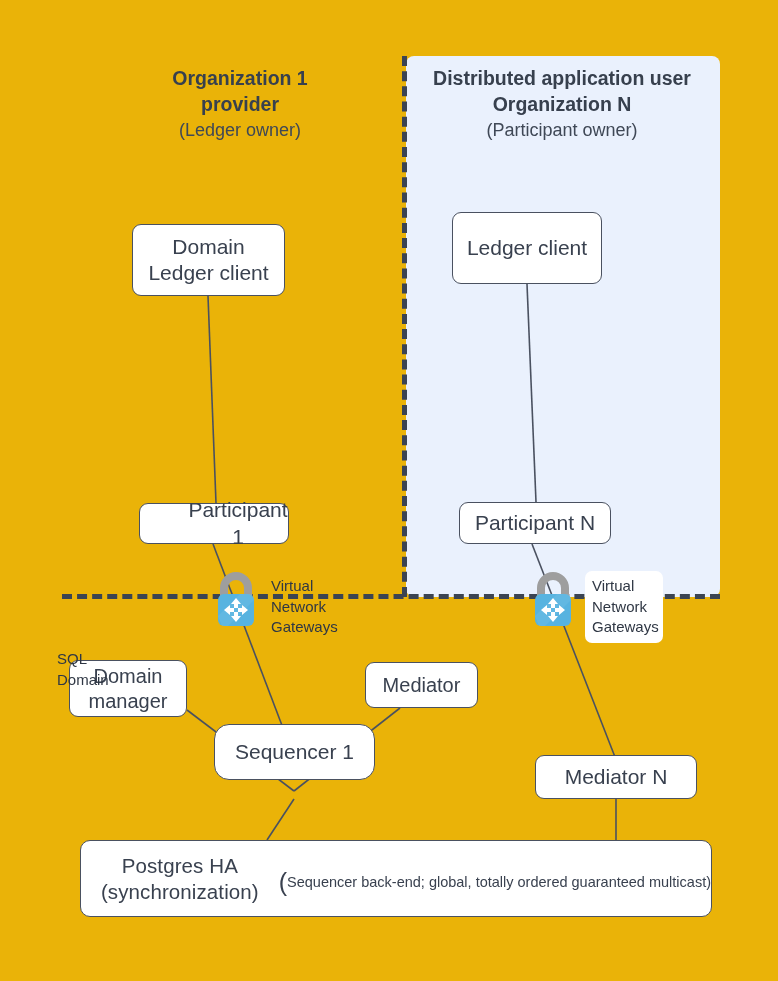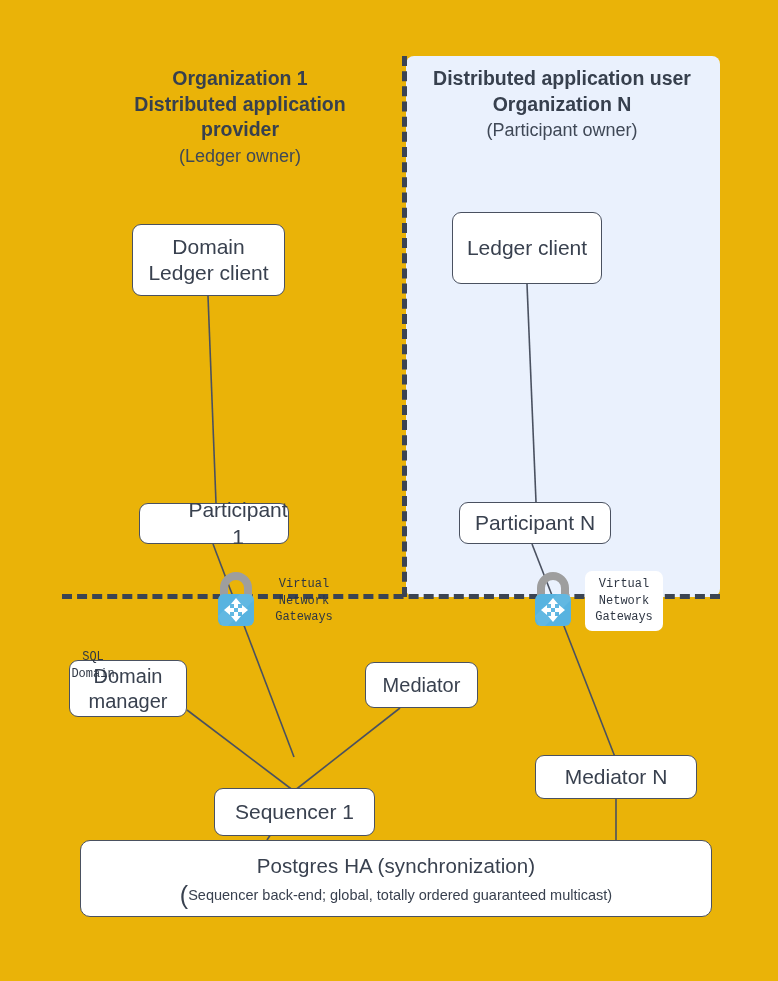--- a/index.html
+++ b/index.html
@@ -61,21 +61,21 @@
     display: flex;
     align-items: center;
     justify-content: center;
     text-align: center;
     color: #39414f;
     line-height: 1.25;
   }
   .node.n-big  { font-size: 21px; }
   .node.n-med  { font-size: 20px; }
   .node.db {
-    flex-direction: column;
+    flex-direction: row;
     border-radius: 10px;
   }
   .db .db-t1 {
     font-size: 20.5px;
     letter-spacing: .1px;
   }
   .db .db-t2 {
     font-size: 14.5px;
     margin-top: 7px;
     white-space: nowrap;
@@ -91,25 +91,24 @@
     position: absolute;
     border-left: 5px dashed #3b4452;
   }
   .dash-h {
     position: absolute;
     border-top: 5px dashed #3b4452;
   }
   
   .mini-label {
     position: absolute;
-    text-align: center;
-    font-size: 12px;
+    text-align: left;
+    font-size: 15px;
     line-height: 1.38;
     color: #2f3744;
-    font-family: Liberation Mono, monospace;
   }
   .mini-label.boxed {
     background: #ffffff;
     border-radius: 7px;
     padding: 5px 7px;
   }
   
   .vpn-gw {
     position: absolute;
     width: 52px;
@@ -139,21 +138,20 @@
       <path d="M 400 708 L 294 791"></path>
 
       <path d="M 294 799 L 267 840"></path>
 
       <path d="M 616 799 L 616 840"></path>
     </g>
   </svg>
 
   <div class="heading" style="left:90px; top:66px; width:300px;">
     <span class="bold">Organization 1</span>
-    <span class="bold">Distributed application</span>
     <span class="bold">provider</span>
     <span class="sub">(Ledger owner)</span>
   </div>
 
   <div class="heading" style="left:412px; top:66px; width:300px;">
     <span class="bold">Distributed application user</span>
     <span class="bold">Organization N</span>
     <span class="sub">(Participant owner)</span>
   </div>
 
@@ -180,21 +178,21 @@
     <div>
       <span>Domain</span><br>
       <span>manager</span>
     </div>
   </div>
 
   <div class="node n-med" style="left:365px; top:662px; width:113px; height:46px;">
     <span>Mediator</span>
   </div>
 
-  <div class="node n-big" style="left:214px; top:788px; width:161px; height:48px;">
+  <div class="node n-big" style="left:214px; top:724px; width:161px; height:56px;border-radius:15px;">
     <span>Sequencer 1</span>
   </div>
 
   <div class="node n-big" style="left:535px; top:755px; width:162px; height:44px;">
     <span>Mediator N</span>
   </div>
 
   <div class="node db" style="left:80px; top:840px; width:632px; height:77px;">
     <span class="db-t1">Postgres HA (synchronization)</span>
     <span class="db-t2"><span class="bigparen">(</span><span>Sequencer back-end; global, totally ordered guaranteed multicast)</span></span>

